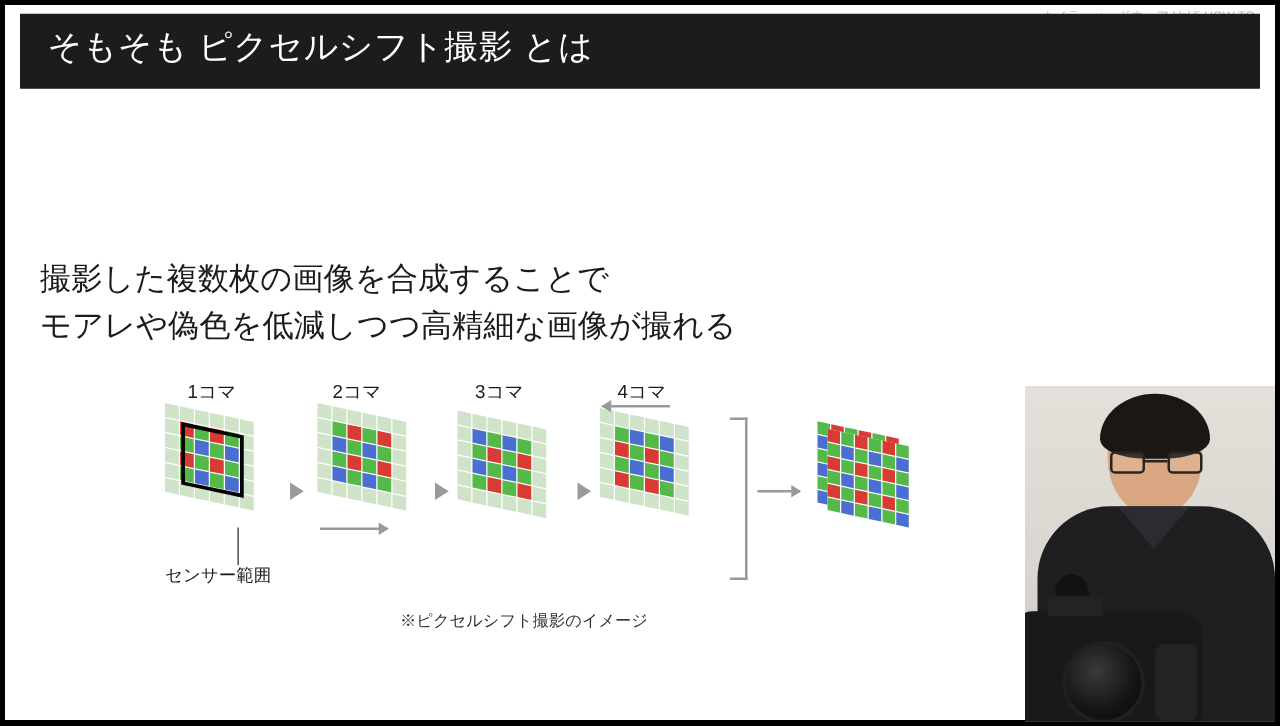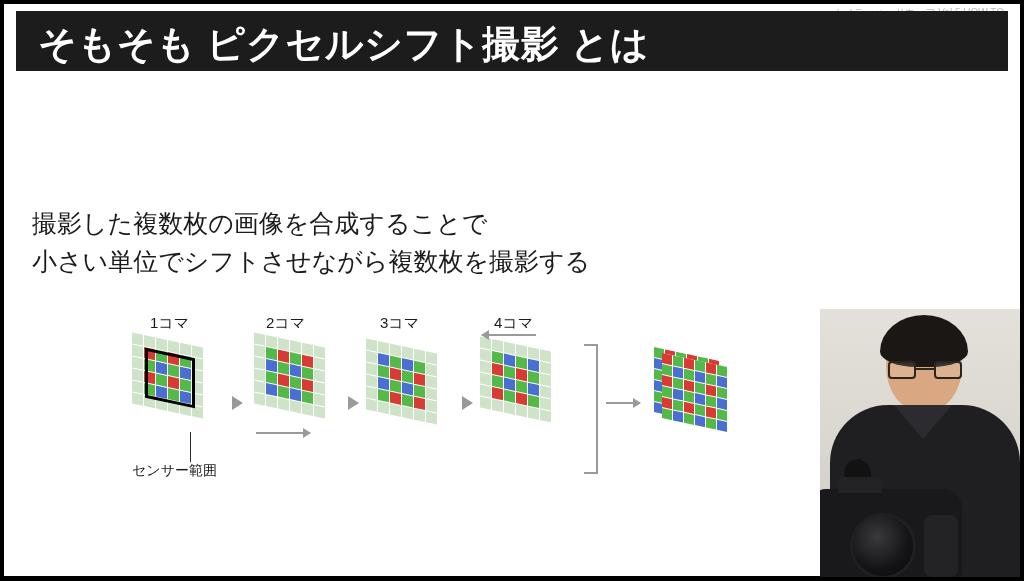--- a/index.html
+++ b/index.html
@@ -36,41 +36,41 @@
     top: 7px;
     width: 992px;
     height: 60px;
     background: #1c1c1c;
   }
   #title-text {
     position: absolute;
     left: 22px;
     top: 8px;
     color: #ffffff;
-    font-size: 38px;
-    font-weight: bold;
+    font-size: 27px;
+    font-weight: normal;
     letter-spacing: 0.5px;
     white-space: nowrap;
   }
   
   .para {
     position: absolute;
     color: #1b1b1b;
     font-size: 25px;
     line-height: 38px;
     white-space: pre-line;
   }
   #para1 { left: 33px; top: 84px; }
   #para2 { left: 28px; top: 200px; }
 
   
   #diagram {
     position: absolute;
     left: 110px;
-    top: 310px;
+    top: 300px;
     width: 620px;
     height: 200px;
   }
   .stage-label {
     position: absolute;
     font-size: 15px;
     color: #1b1b1b;
     white-space: nowrap;
   }
   .grid-stack {
@@ -333,21 +333,21 @@
 
   <div id="slide">
 
     <div id="watermark">カメラ・ハードウェア Vol.5 HOW TO</div>
 
     <div id="title-bar">
       <div id="title-text">そもそも ピクセルシフト撮影 とは</div>
     </div>
 
     <div class="para" id="para2">撮影した複数枚の画像を合成することで
-小さい単位でシフトさせながら複数枚を撮影する</div>
+モアレや偽色を低減しつつ高精細な画像が撮れる</div>
 
     <div id="diagram">
 
       <div class="stage-label" style="left:36px; top:0;">1コマ</div>
       <div class="grid-stack" style="left:18px; top:26px;">
         <div class="grid" id="g1">
             <div class="cell" style="background: rgb(207, 227, 200);"></div>
             <div class="cell" style="background: rgb(207, 227, 200);"></div>
             <div class="cell" style="background: rgb(207, 227, 200);"></div>
             <div class="cell" style="background: rgb(207, 227, 200);"></div>
@@ -597,20 +597,21 @@
             <div class="cell" style="background: rgb(84, 185, 72);"></div>
             <div class="cell" style="background: rgb(74, 111, 208);"></div>
             <div class="cell" style="background: rgb(84, 185, 72);"></div>
             <div class="cell" style="background: rgb(74, 111, 208);"></div>
             <div class="cell" style="background: rgb(84, 185, 72);"></div>
             <div class="cell" style="background: rgb(74, 111, 208);"></div>
           </div>
       </div>
     </div>
 
+    <div id="diagram-note">※ピクセルシフト撮影のイメージ</div>
   </div>
 
   <div id="presenter">
     <div id="pres-bg"></div>
     <div id="pres-head"></div>
     <div id="pres-hair"></div>
     <div id="pres-glasses">
       <span class="lens l"></span>
       <span class="bridge"></span>
       <span class="lens r"></span>

